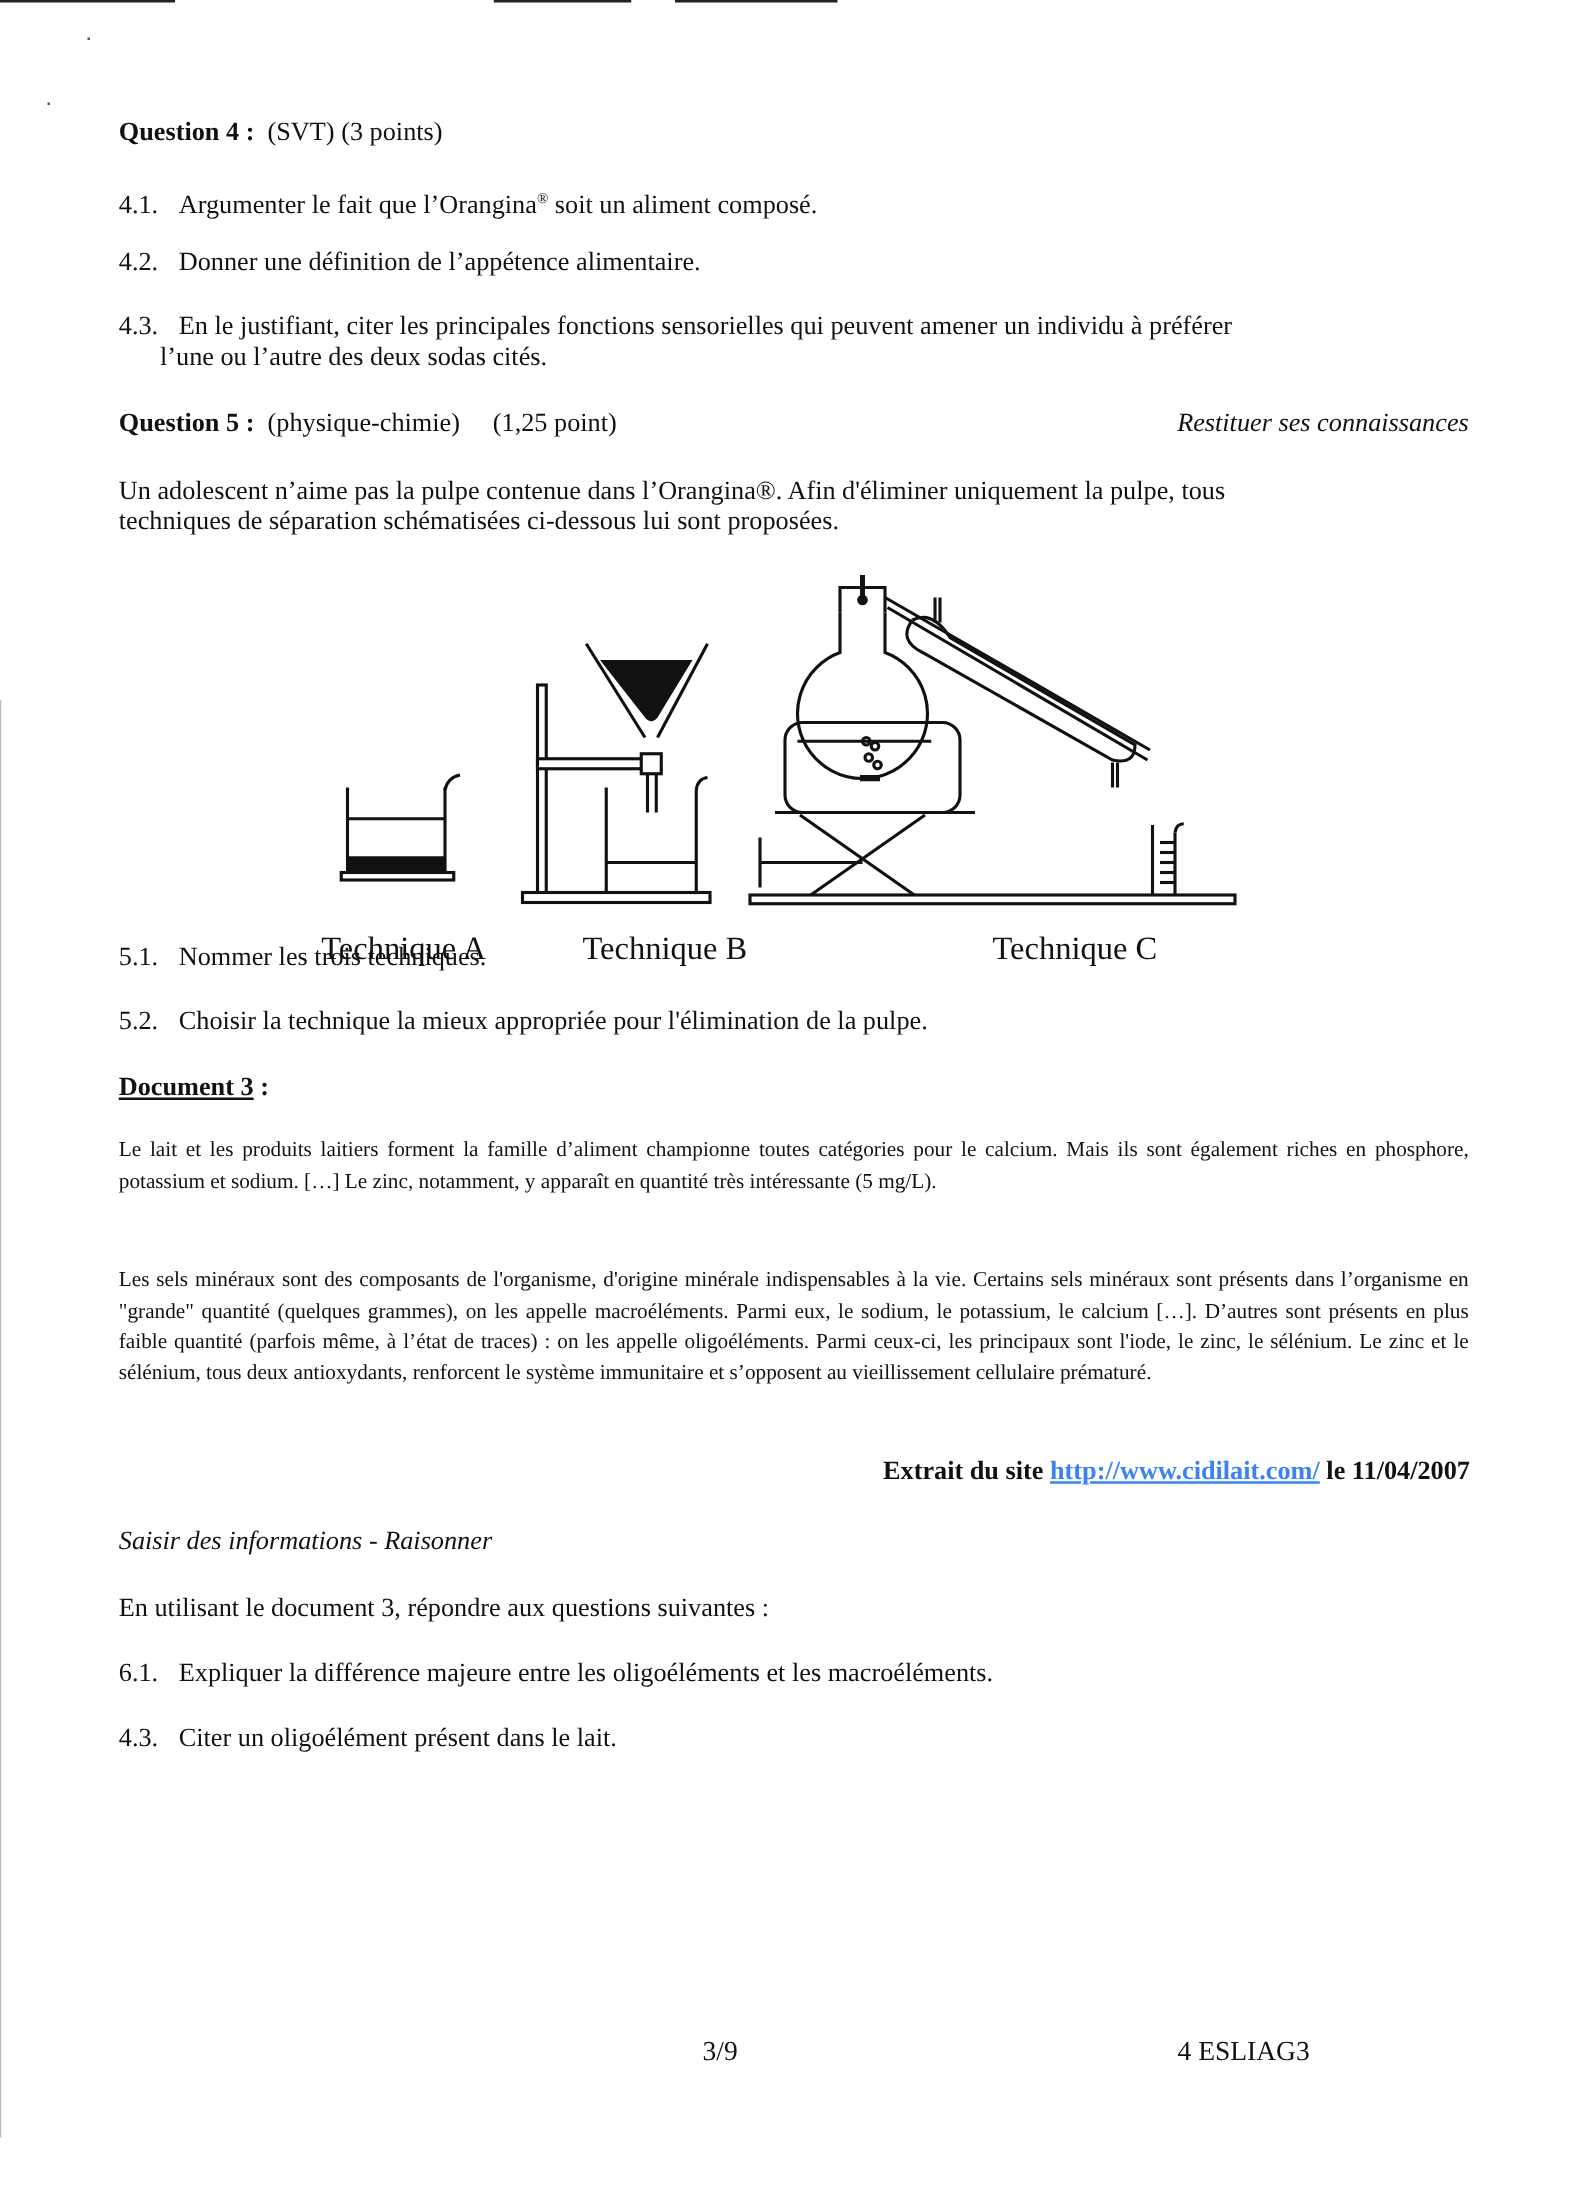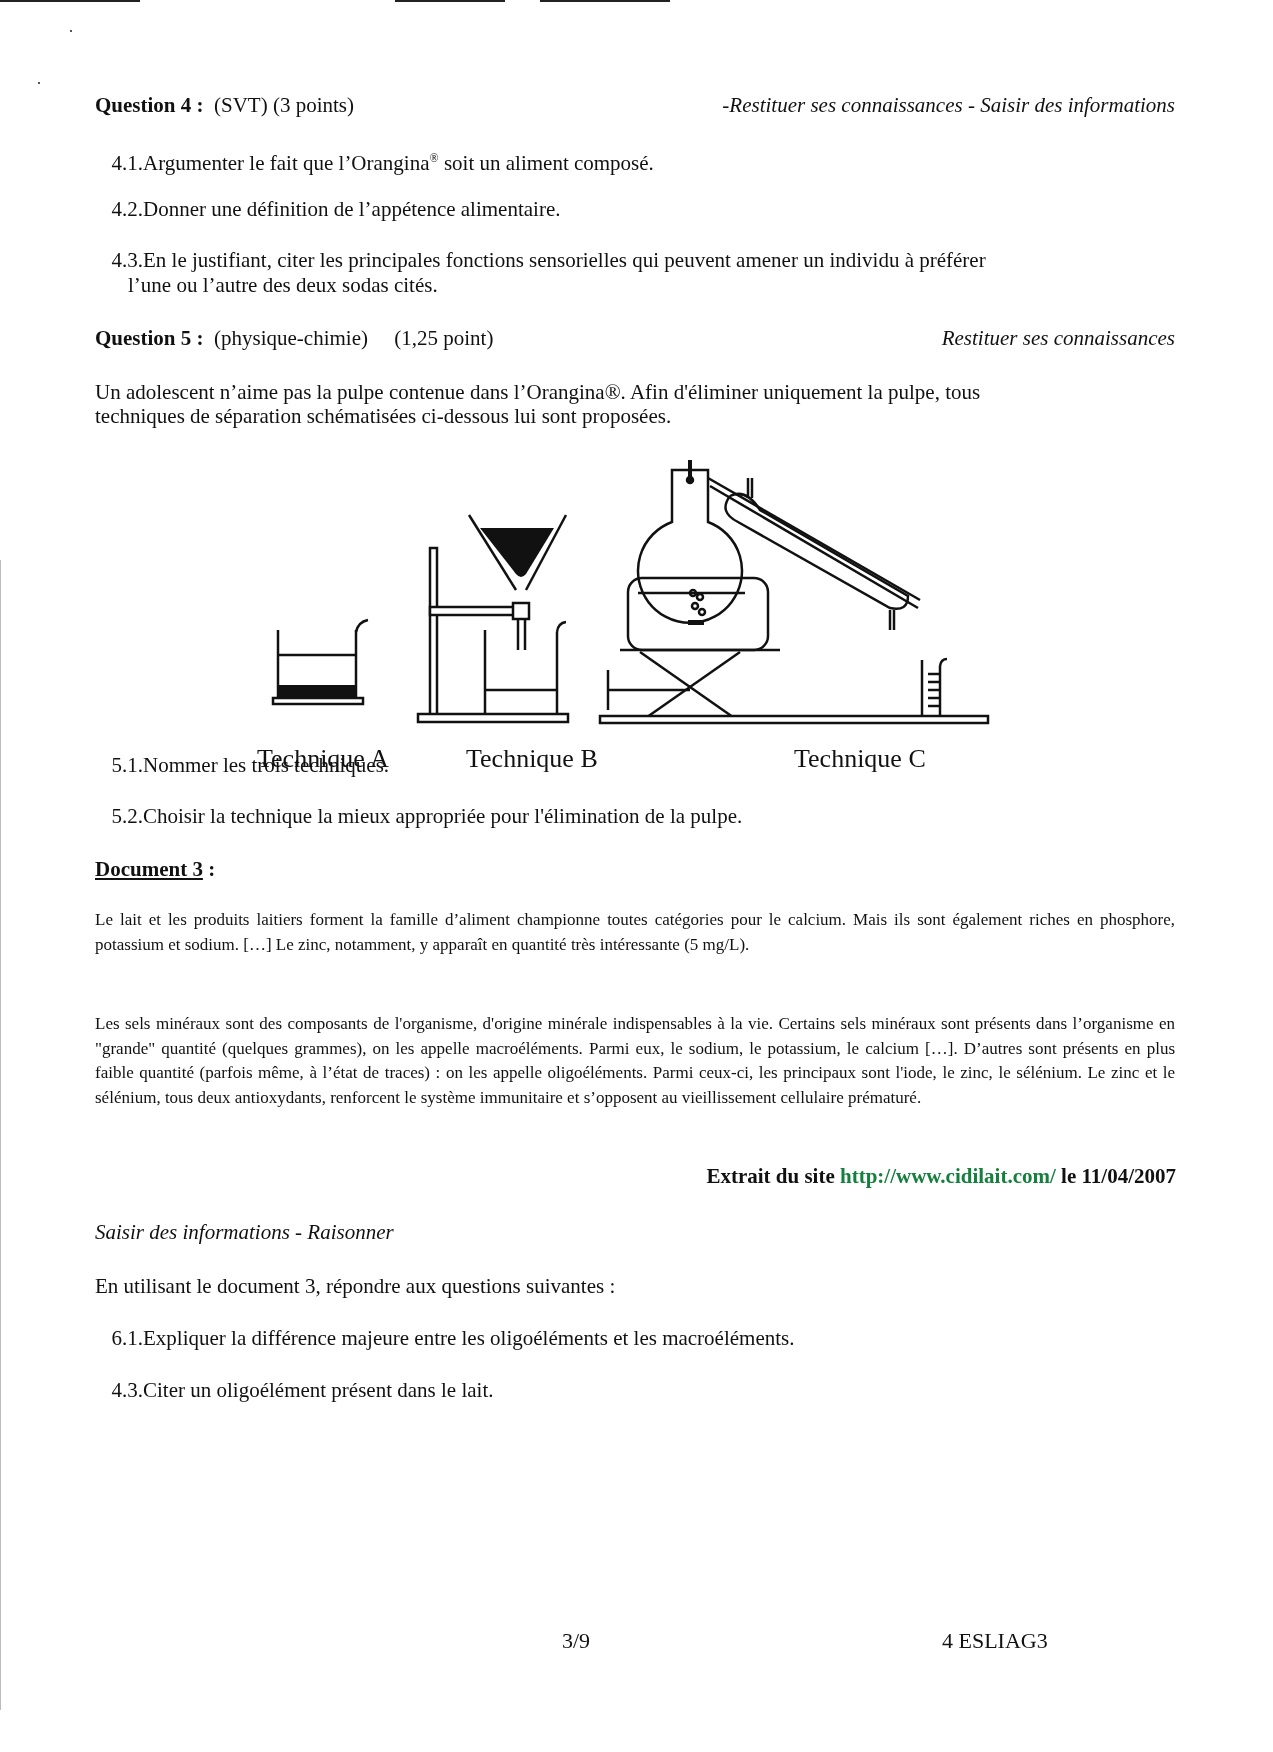--- a/index.html
+++ b/index.html
@@ -5,33 +5,33 @@
   html, body { margin: 0; padding: 0; background: #ffffff; }
   body {
     width: 1273px; height: 1752px; position: relative; overflow: hidden;
     font-family: "Liberation Serif", "DejaVu Serif", serif;
     color: #111111;
   }
   .scan-top { position: absolute; top: 0; height: 2px; background: #222; }
   .scan-left { position: absolute; left: 0; top: 560px; width: 1px; height: 1150px; background: #bbb; }
   .speck { position: absolute; width: 2px; height: 2px; background: #555; }
   .line {
-    position: absolute; left: 95px; font-size: 21px; line-height: 26px; white-space: nowrap; text-align: right;
+    position: absolute; left: 95px; font-size: 21px; line-height: 26px; white-space: nowrap;
   }
   .qhead { display: flex; justify-content: space-between; width: 1080px; left: 95px; }
   .qhead b { font-weight: bold; }
   .qhead .skill { font-style: italic; }
   .num { display: inline-block; width: 48px; }
   .indent { padding-left: 33px; }
   .para {
     position: absolute; left: 95px; width: 1080px; font-size: 17px; line-height: 24.5px;
     text-align: justify;
   }
   .src { position: absolute; right: 97px; font-size: 21px; font-weight: bold; }
-  .src a { color: #15803d; }
+  .src a { color: #3b82f6; text-decoration: underline; }
   .doctitle { font-weight: bold; text-decoration: underline; }
   .caption { position: absolute; font-size: 26px; white-space: nowrap; margin-top: 36px; }
   svg#apparatus { position: absolute; left: 240px; top: 460px; }
   .footer { position: absolute; top: 1628px; font-size: 22px; }
   sup { font-size: 12px; }
 </style>
 </head>
 <body>
 
 <div class="scan-top" style="left:0;width:140px"></div>
@@ -40,21 +40,20 @@
 <div class="scan-left"></div>
 <div class="speck" style="left:70px;top:30px"></div>
 <div class="speck" style="left:38px;top:82px"></div>
 
 <div class="line qhead" style="top:92px">
   <span>
     <b>Question 4 :</b>&nbsp;
     <span>(SVT)</span>
     <span>(3 points)</span>
   </span>
-  <span class="skill">-Restituer ses connaissances - Saisir des informations</span>
 </div>
 
 <div class="line" style="top:145px">
   <span class="num">4.1.</span><span>Argumenter le fait que l’Orangina</span><sup>®</sup><span> soit un aliment composé.</span>
 </div>
 
 <div class="line" style="top:196px">
   <span class="num">4.2.</span><span>Donner une définition de l’appétence alimentaire.</span>
 </div>
 

